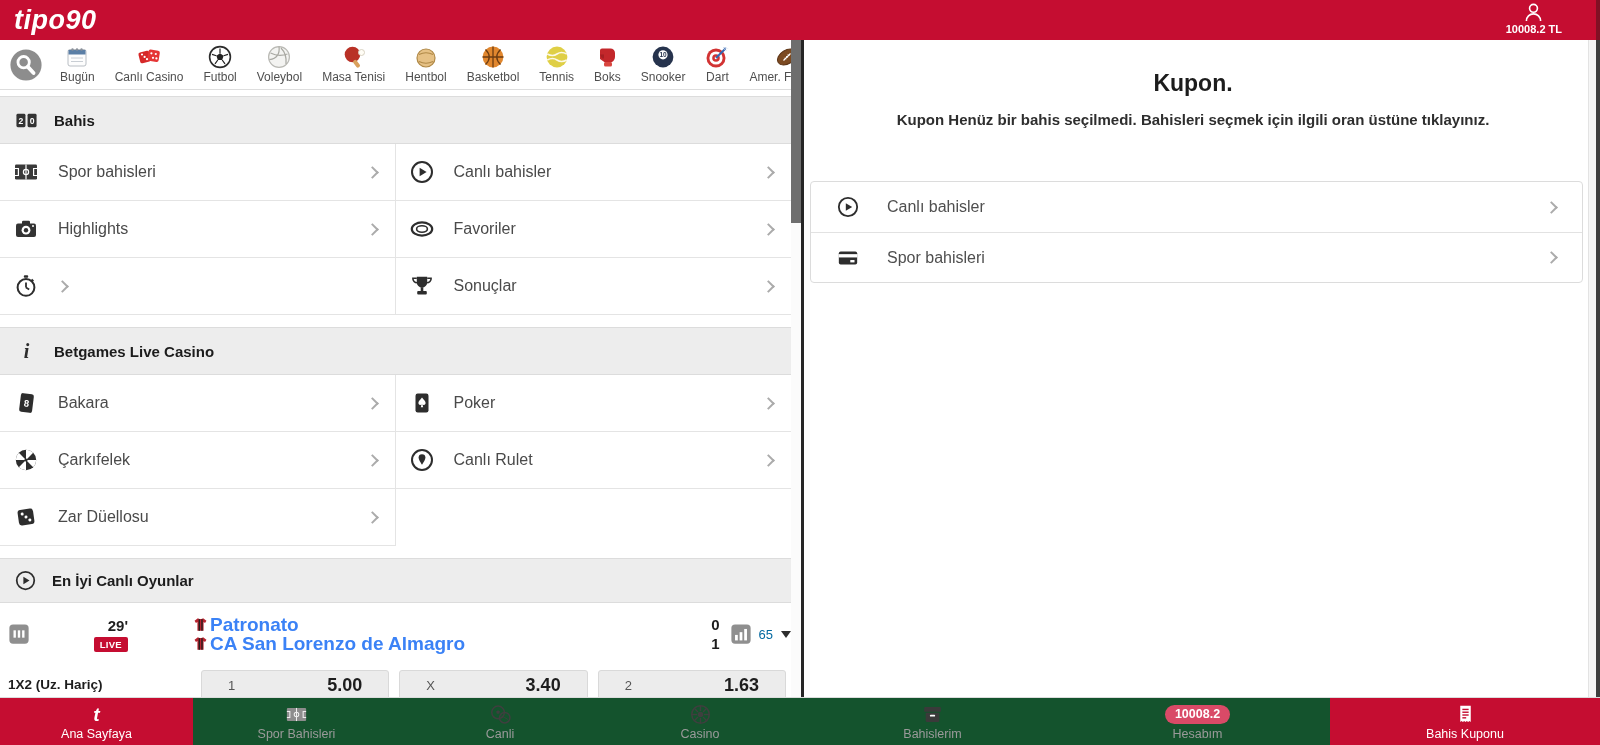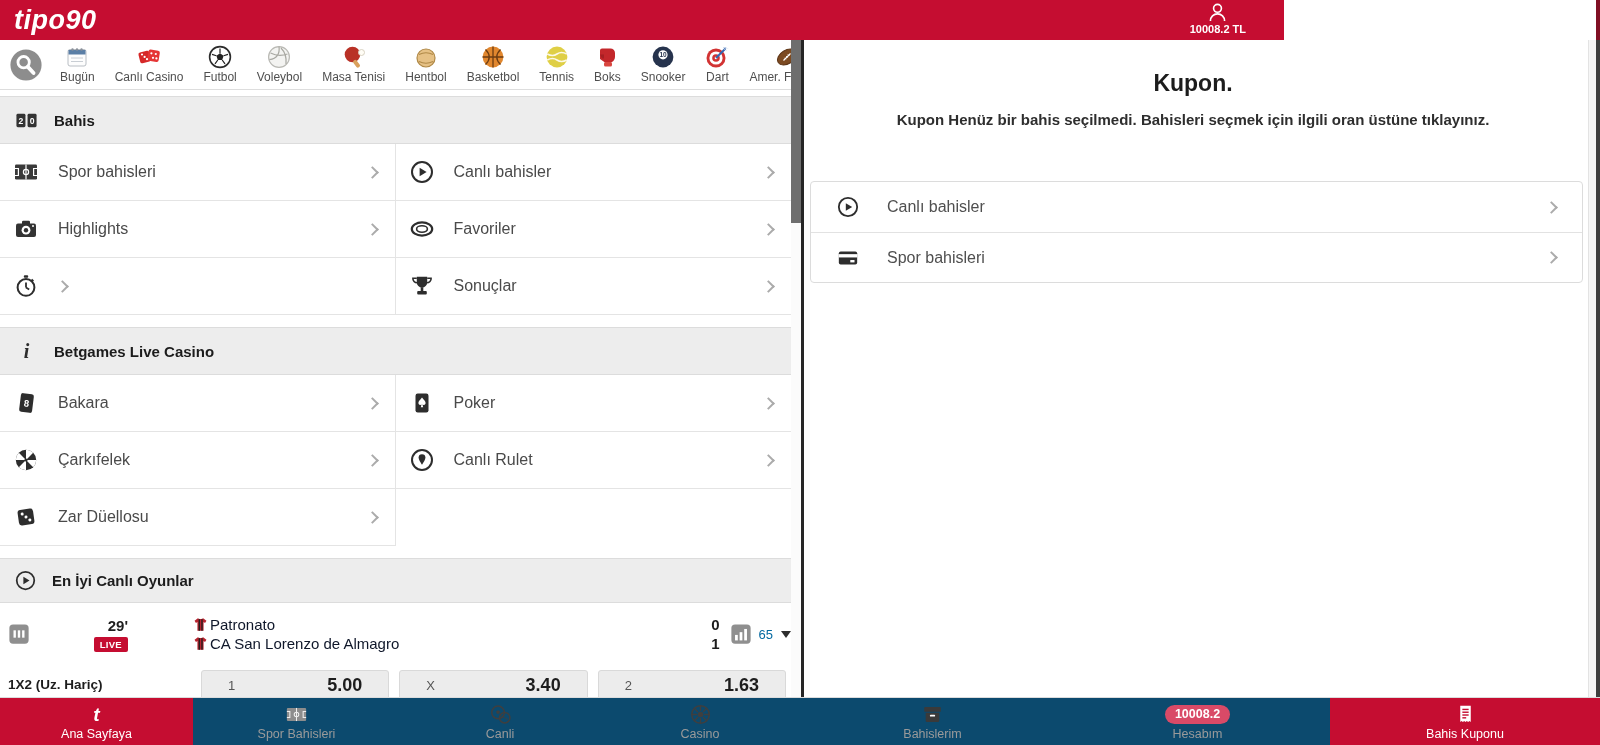--- a/index.html
+++ b/index.html
@@ -3,21 +3,21 @@
 <meta charset="utf-8">
 <style>
   * { margin:0; padding:0; box-sizing:border-box; }
   html,body { width:1600px; height:745px; overflow:hidden; }
   body { position:relative; font-family:"Liberation Sans","DejaVu Sans",sans-serif; background:#fff; color:#333;
          --brand:#c50d31; --badge:#d94a67; }
   .icn svg { width:100%; height:100%; display:block; }
   .icn { display:inline-block; flex:none; }
 
   
-  .hdr { position:absolute; left:0; top:0; width:1284px; height:40px; background:var(--brand); z-index:50;
+  .hdr { position:absolute; left:0; top:0; width:1600px; height:40px; background:var(--brand); z-index:50;
          display:flex; align-items:center; padding:0 14px; }
   .logo { color:#fff; font-size:27px; font-weight:bold; font-style:italic; letter-spacing:.5px; cursor:pointer; }
   .acct { position:absolute; right:38px; top:1px; display:flex; flex-direction:column; align-items:center; cursor:pointer; }
   .acct .icn { width:23px; height:23px; }
   .balance { color:#fff; font-size:11px; font-weight:bold; margin-top:-1px; }
 
   
   .left-panel { position:absolute; left:0; top:40px; width:801px; bottom:0; background:#fff; overflow:hidden; }
   .sportsbar { height:50px; border-bottom:1px solid #ddd; display:flex; align-items:center; padding-left:9px; background:#fff; }
   .search-btn { width:34px; height:34px; margin-right:7px; cursor:pointer; }
@@ -43,21 +43,21 @@
   .live-wrap { background:#fff; }
   .match-row { height:62px; display:flex; align-items:center; padding-left:8px; cursor:pointer; }
   .pitchbox { width:22px; height:22px; }
   .time-col { width:100px; text-align:right; padding-right:2px; }
   .minute { font-size:15px; font-weight:bold; color:#1d1d1d; }
   .live-badge { display:inline-block; background:var(--brand); color:#fff; font-size:9.5px; font-weight:bold;
                 padding:2px 6px; border-radius:2px; margin-top:3px; letter-spacing:.3px; }
   .teams { margin-left:64px; flex:1; }
   .team { display:flex; align-items:center; height:19px; }
   .team .icn { width:13px; height:15px; margin-right:3px; }
-  .team-name { font-size:15px; font-weight:normal; color:#0f172a; white-space:nowrap; }
+  .team-name { font-size:19px; font-weight:bold; color:#3b82f6; white-space:nowrap; }
   .scores { width:40px; text-align:right; font-size:15px; font-weight:bold; color:#1d1d1d; line-height:19px; }
   .statbox { width:22px; height:22px; margin-left:10px; }
   .mcount { font-size:13px; color:#0369a1; margin-left:7px; }
   .caret { width:0; height:0; border:5px solid transparent; border-top:7px solid #2d2d2d; margin-left:8px; transform:translateY(3px); cursor:pointer; }
   .odds-row { display:flex; padding:5px 3px 0 8px; }
   .market-label { width:193px; font-size:13.5px; font-weight:bold; color:#1d1d1d; padding-top:7px; white-space:nowrap; }
   .odds-list { flex:1; display:flex; gap:10px; padding-right:2px; }
   .odd-btn { flex:1; height:30px; background:#ececec; border:1px solid #d9d9d9; border-radius:3px;
              display:flex; align-items:center; justify-content:space-between; padding:0 26px; cursor:pointer; }
   .odd-key { font-size:13px; color:#555; }
@@ -78,21 +78,21 @@
   .kupon-sub { margin-top:14px; font-size:15px; font-weight:bold; color:#2e2e2e; }
   .kupon-card { margin:53px 17px 0 6px; border:1px solid #dcdcdc; border-radius:4px; background:#fff; }
   .kupon-row { height:50px; display:flex; align-items:center; padding:0 22px 0 26px; cursor:pointer; }
   .kupon-row + .kupon-row { border-top:1px solid #e2e2e2; }
   .kupon-row .icn { width:22px; height:22px; }
   .k-label { margin-left:28px; font-size:16px; color:#4f4f4f; flex:1; text-align:left; }
 
   
   .bottom-nav { position:absolute; left:0; bottom:0; width:1600px; height:48px; display:flex; z-index:70;
                 background:#efefef; border-top:1px solid #dcdcdc; }
-  .nav-item { display:flex; flex-direction:column; align-items:center; padding-top:5px; background:#0c4a6e; color:#9a9a9a; cursor:pointer; }
+  .nav-item { display:flex; flex-direction:column; align-items:center; padding-top:5px; background:#14532d; color:#9a9a9a; cursor:pointer; }
   .nav-top { height:22px; display:flex; align-items:center; }
   .nav-icn { width:21px; height:21px; }
   .nav-label { font-size:12.5px; margin-top:2px; white-space:nowrap; }
   .nav-item.active { background:var(--brand); color:#fff; }
   .nav-badge { background:var(--badge); color:#fff; font-weight:bold; font-size:12.5px; padding:1px 10px; border-radius:10px; line-height:17px; }
   .n1 { width:193px; } .n2 { width:207px; } .n3,.n4 { width:200px; } .n5,.n6 { width:265px; } .n7 { flex:1; }
 </style>
 </head>
 <body style="--brand: #c50d31; --badge: #d94a67;">
 

